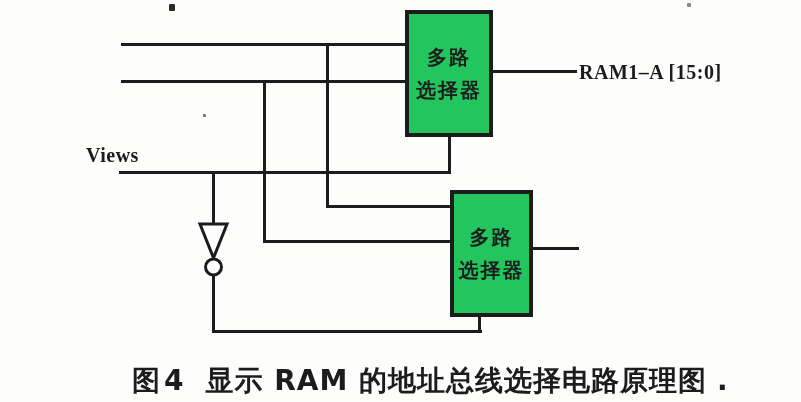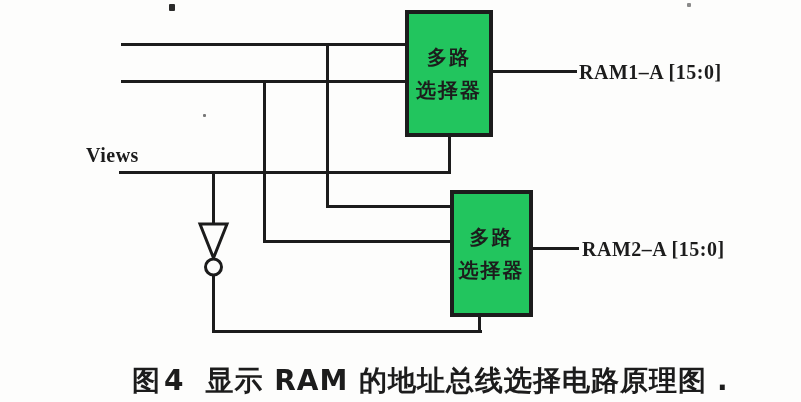--- a/index.html
+++ b/index.html
@@ -58,21 +58,20 @@
   .speck { position: absolute; background: #2a2a2a; border-radius: 1px; }
 </style>
 </head>
 <body>
 
 <div class="canvas">
 
   <span class="lbl" style="left:54px; top:145px;margin-left:32px;">Views</span>
 
   <span class="lbl" style="left:579px; top:62px;">RAM1–A [15:0]</span>
-  <span class="lbl" style="left:582px; top:239px;">RAM2–A [15:0]</span>
 
   <div class="wire h" style="left:121px; top:43px;  width:286px;"></div>
   <div class="wire h" style="left:121px; top:80px;  width:286px;"></div>
   <div class="wire h" style="left:119px; top:171px; width:332px;"></div>
   <div class="wire h" style="left:326px; top:205px; width:127px;"></div>
   <div class="wire h" style="left:263px; top:240px; width:190px;"></div>
   <div class="wire h" style="left:493px; top:70px;  width:84px;"></div>
   <div class="wire h" style="left:533px; top:247px; width:46px;"></div>
   <div class="wire h" style="left:212px; top:330px; width:270px;"></div>
 

